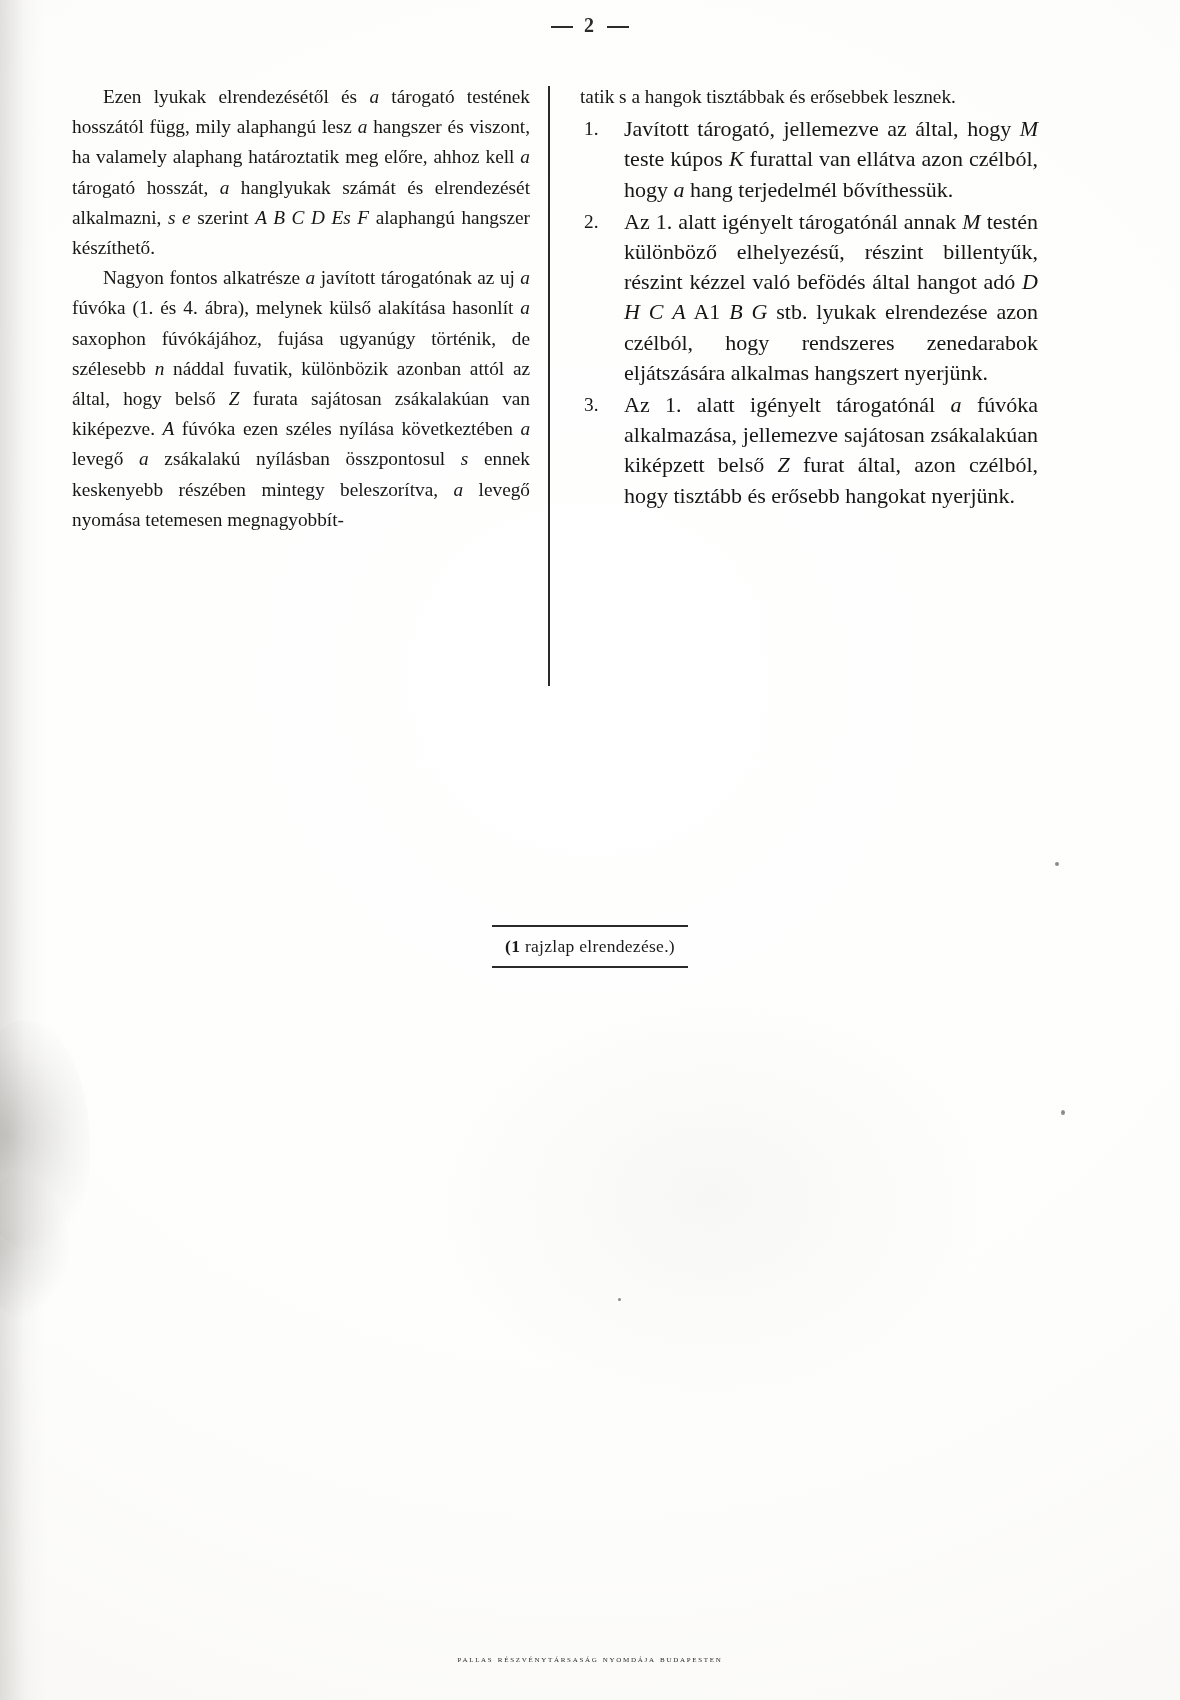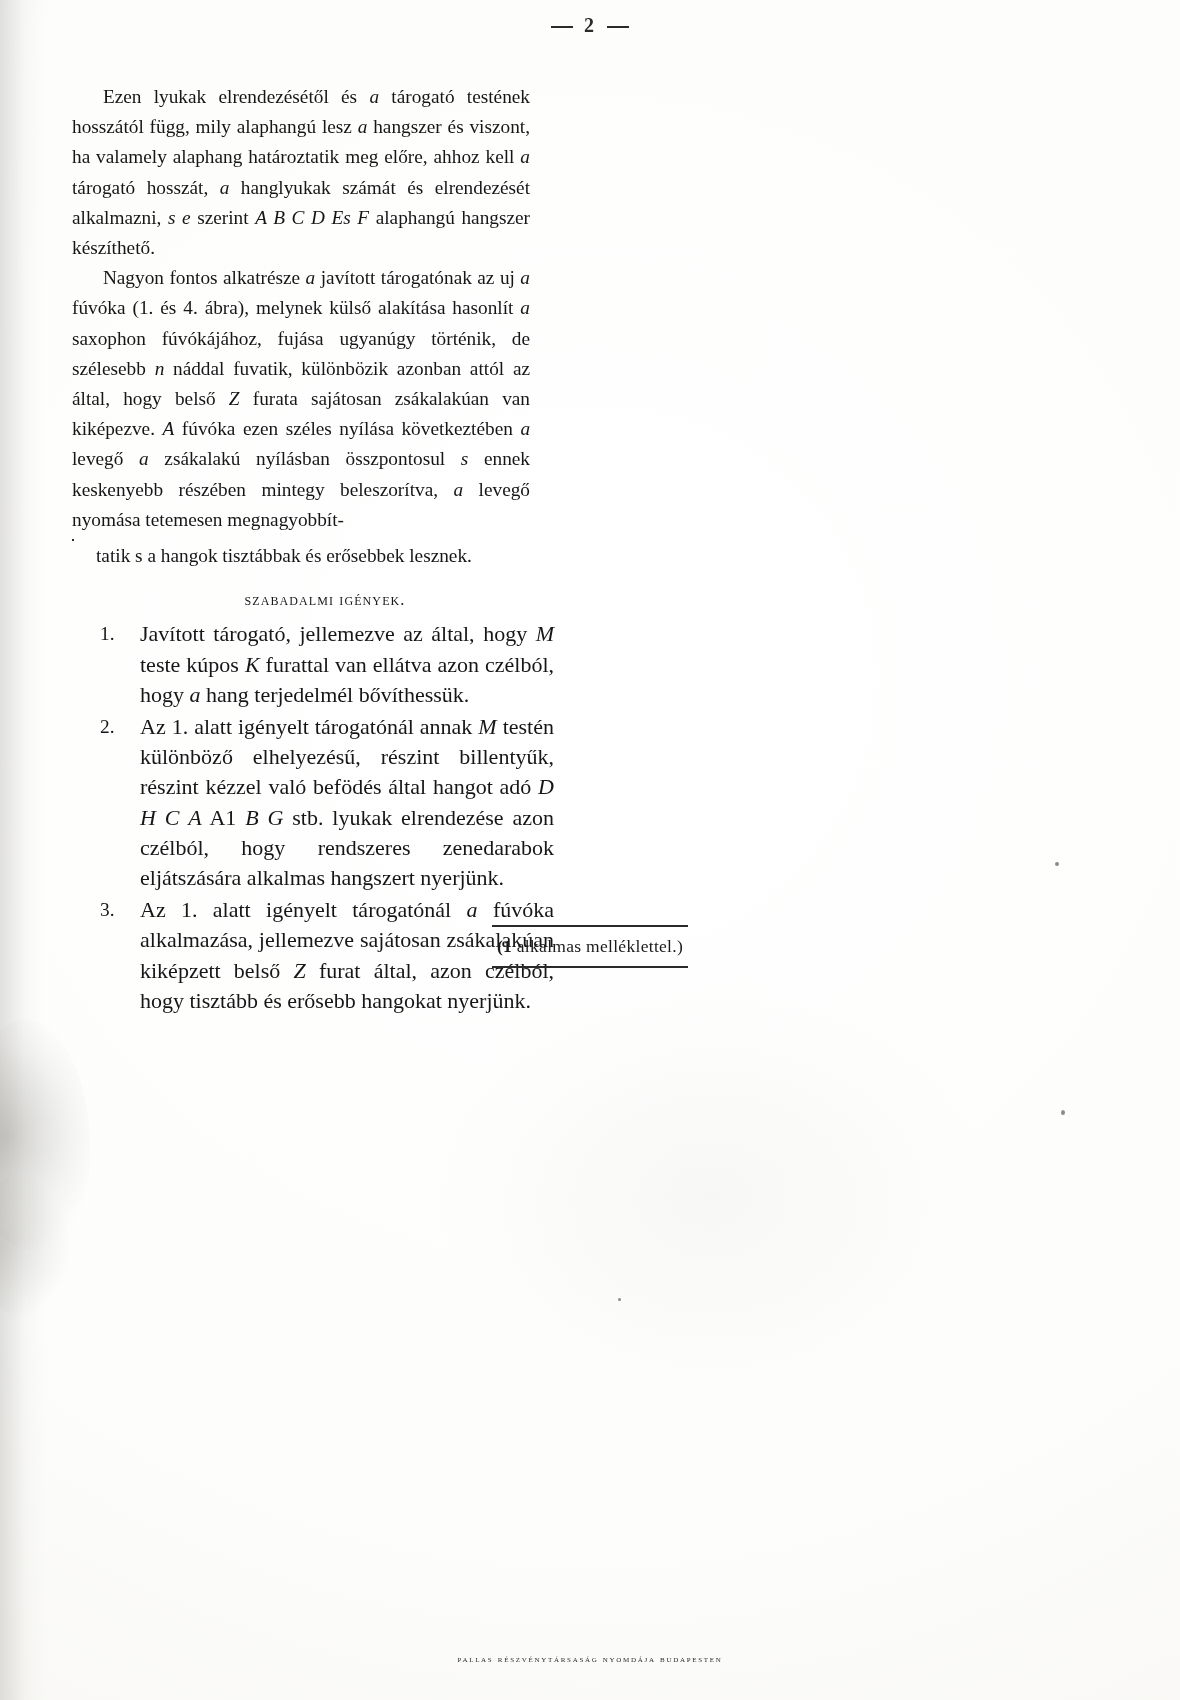--- a/index.html
+++ b/index.html
@@ -79,32 +79,31 @@
   .folio .num { font-weight: 700; }
 
   
   .columns {
     position: absolute;
     top: 82px;
     left: 72px;
     width: 984px;
     display: flex;
     gap: 0;
-    flex-direction: column;
   }
   .col {
     width: 458px;
     font-size: 19.3px;
     line-height: 30.2px;
     text-align: justify;
     text-justify: inter-word;
     color: #161616;
   }
   .col-left  { padding-right: 18px; }
-  .col-right { padding-left: 24px; }
+  .col-right { padding-left: 30px; }
 
   .col-divider {
     width: 2px;
     background: #2a2a2a;
     margin-top: 4px;
     align-self: stretch;
     flex: 0 0 2px;
     height: 600px;
   }
 
@@ -211,38 +210,37 @@
   <div class="col col-left">
     <p class="indent">Ezen lyukak elrendezésétől és <i>a</i> tárogató testének hosszától függ, mily alaphangú lesz <i>a</i> hangszer és viszont, ha valamely alaphang határoztatik meg előre, ahhoz kell <i>a</i> tárogató hosszát, <i>a</i> hanglyukak számát és elrendezését alkalmazni, <i>s</i> <i>e</i> szerint <i>A B C D Es F</i> alaphangú hangszer készíthető.</p>
     <p class="indent">Nagyon fontos alkatrésze <i>a</i> javított tárogatónak az uj <i>a</i> fúvóka (1. és 4. ábra), melynek külső alakítása hasonlít <i>a</i> saxophon fúvókájához, fujása ugyanúgy történik, de szélesebb <i>n</i> náddal fuvatik, különbözik azonban attól az által, hogy belső <i>Z</i> furata sajátosan zsákalakúan van kiképezve. <i>A</i> fúvóka ezen széles nyílása következtében <i>a</i> levegő <i>a</i> zsákalakú nyílásban összpontosul <i>s</i> ennek keskenyebb részében mintegy beleszorítva, <i>a</i> levegő nyomása tetemesen megnagyobbít-</p>
   </div>
 
   <div class="col-divider"></div>
 
   <div class="col col-right">
     <p>tatik s a hangok tisztábbak és erősebbek lesznek.</p>
 
-    <div class="claims-heading">Szabadalmi igények.</div>
 
     <div class="claim">
       <div class="claim-num">1.</div>
       <div class="claim-body">Javított tárogató, jellemezve az által, hogy <i>M</i> teste kúpos <i>K</i> furattal van ellátva azon czélból, hogy <i>a</i> hang terjedelmél bővíthessük.</div>
     </div>
 
     <div class="claim">
       <div class="claim-num">2.</div>
       <div class="claim-body">Az 1. alatt igényelt tárogatónál annak <i>M</i> testén különböző elhelyezésű, részint billentyűk, részint kézzel való befödés által hangot adó <i>D</i> <i>H</i> <i>C</i> <i>A</i> A1 <i>B</i> <i>G</i> stb. lyukak elrendezése azon czélból, hogy rendszeres zenedarabok eljátszására alkalmas hangszert nyerjünk.</div>
     </div>
 
     <div class="claim">
       <div class="claim-num">3.</div>
       <div class="claim-body">Az 1. alatt igényelt tárogatónál <i>a</i> fúvóka alkalmazása, jellemezve sajátosan zsákalakúan kiképzett belső <i>Z</i> furat által, azon czélból, hogy tisztább és erősebb hangokat nyerjünk.</div>
     </div>
   </div>
 </div>
 
 <div class="enclosure">
   <div class="rule-top"></div>
-  <div class="note"><b>(1</b>&nbsp;<span>alkalmas melléklettel.)</span></div>
+  <div class="note"><b>(1</b>&nbsp;<span>rajzlap elrendezése.)</span></div>
   <div class="rule-bottom"></div>
 </div>
 
 <div class="imprint">Pallas Részvénytársaság Nyomdája Budapesten</div>
 
 </body></html>

